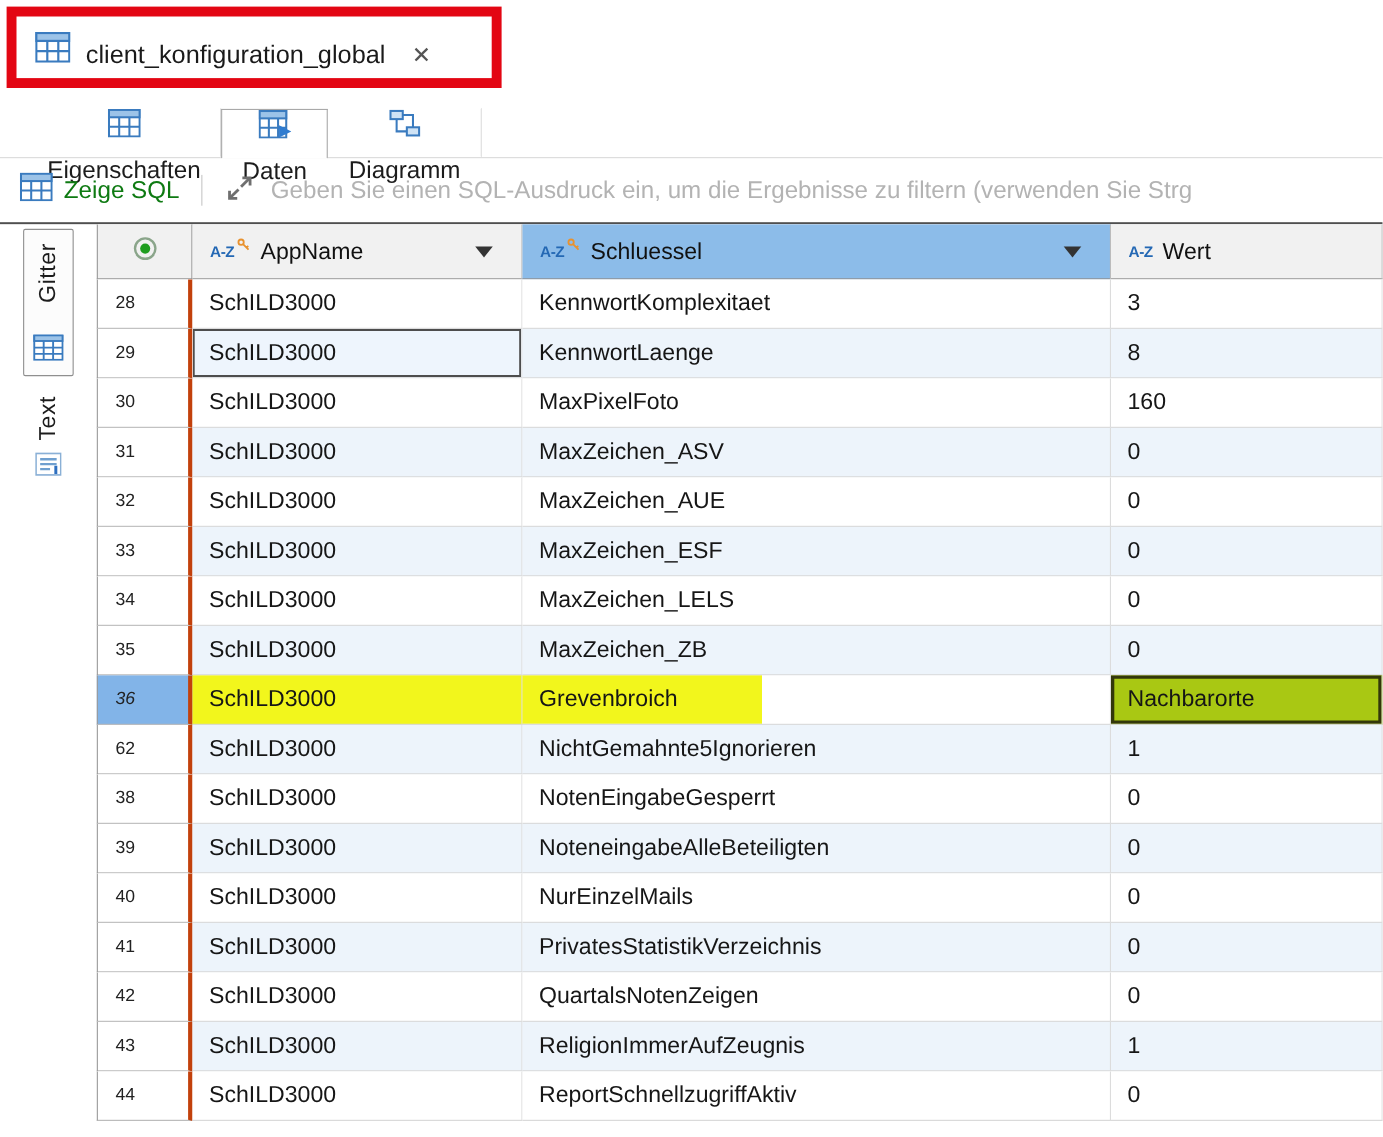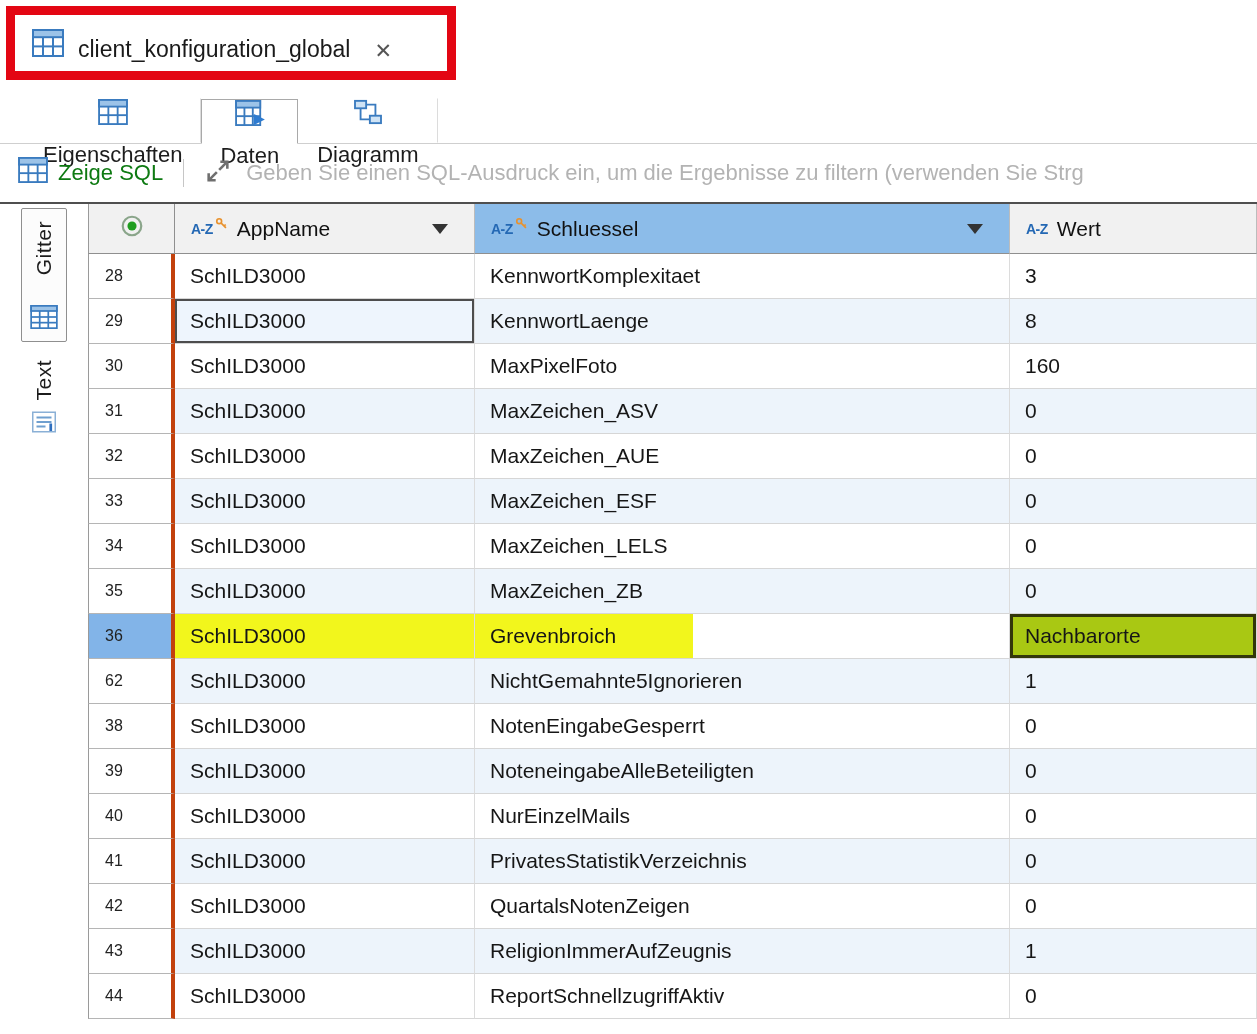--- a/index.html
+++ b/index.html
@@ -86,21 +86,21 @@
     display:flex;align-items:center;padding-left:15px;font-size:21px;color:#161616;background:#fff;
     border-right:1px solid #dcdcdc;border-bottom:1px solid #d6d6d6;overflow:hidden;white-space:nowrap;
   }
   .grid-row.stripe .dc{background:var(--row-stripe);}
   .cell-sel{background:#eef5fd !important;box-shadow:inset 0 0 0 2px #4d4d4d;}
   .grid-row.hl .dc{background:var(--highlight-yellow);}
   .grid-row.hl .dc.cell-sel-hl{background:var(--selected-cell-green);box-shadow:inset 0 0 0 3px #33370a;}
   .grid-row.hl .dc[data-name="wert-cell"]{
     background:linear-gradient(90deg,var(--highlight-yellow) 0 218px,#ffffff 218px);
   }
-  .rn.rownum-sel{background:var(--row-selected-blue);}
+  .rn.rownum-sel{background:var(--row-selected-blue);font-style:italic;}
 </style>
 </head>
 <body>
 
 <div class="doc-tabbar" data-name="document-tab-bar">
   <div class="doc-tab" data-name="document-tab">
     <span data-name="table-icon">
       <svg width="32" height="28" viewBox="0 0 16 14">
         <rect x="0.5" y="0.5" width="15" height="13" fill="#fff" stroke="#3a7bbf"></rect>
         <rect x="0.5" y="0.5" width="15" height="3.6" fill="#9cc3e8" stroke="#3a7bbf"></rect>

